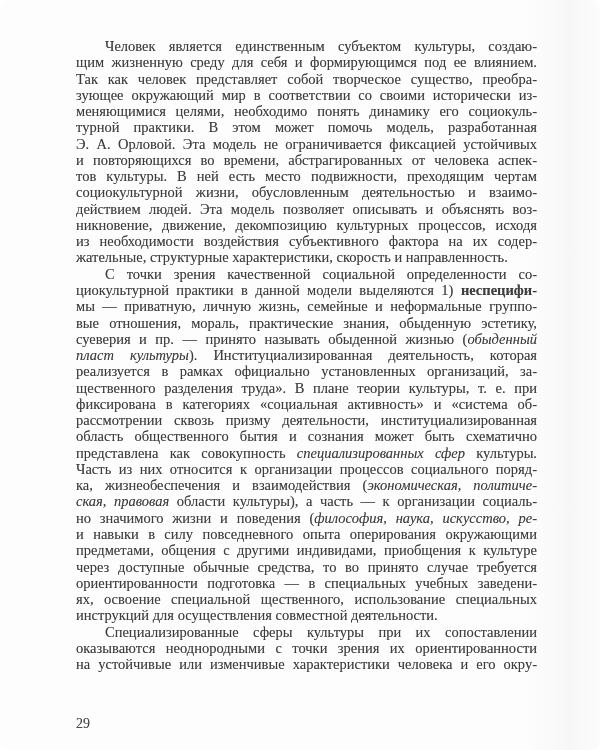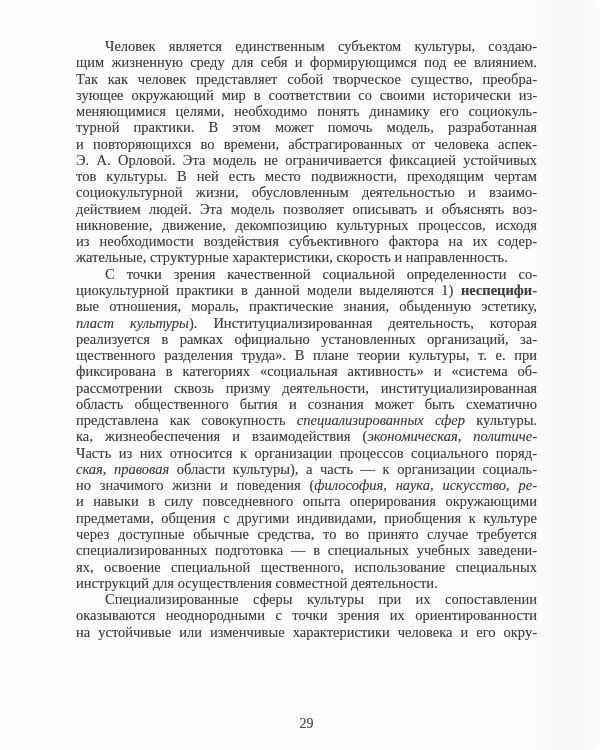--- a/index.html
+++ b/index.html
@@ -42,63 +42,65 @@
   }
   .line.end { text-align-last: left; }
   .line.indent { text-indent: 29px; }
   .b { font-weight: bold; }
   .i { font-style: italic; }
   .page-number {
     position: absolute;
     left: 76px;
     top: 716px;
     width: 461px;
-    text-align: center;
+    text-align: left;
     font-size: 14px;
     color: #474747;
     text-shadow: 0 0 0.5px rgba(80,80,80,0.45);
   }
 </style>
 </head>
 <body>
 
 <div class="book-page">
   <div class="text-block">
       <div class="line indent"><span class="">Человек является единственным субъектом культуры, создаю-</span></div>
       <div class="line"><span class="">щим жизненную среду для себя и формирующимся под ее влиянием.</span></div>
       <div class="line"><span class="">Так как человек представляет собой творческое существо, преобра-</span></div>
       <div class="line"><span class="">зующее окружающий мир в соответствии со своими исторически из-</span></div>
       <div class="line"><span class="">меняющимися целями, необходимо понять динамику его социокуль-</span></div>
       <div class="line"><span class="">турной практики. В этом может помочь модель, разработанная</span></div>
+      <div class="line"><span class="">Э. А. Орловой. Эта модель не ограничивается фиксацией устойчивых</span></div>
       <div class="line"><span class="">и повторяющихся во времени, абстрагированных от человека аспек-</span></div>
-      <div class="line"><span class="">Э. А. Орловой. Эта модель не ограничивается фиксацией устойчивых</span></div>
       <div class="line"><span class="">тов культуры. В ней есть место подвижности, преходящим чертам</span></div>
       <div class="line"><span class="">социокультурной жизни, обусловленным деятельностью и взаимо-</span></div>
       <div class="line"><span class="">действием людей. Эта модель позволяет описывать и объяснять воз-</span></div>
       <div class="line"><span class="">никновение, движение, декомпозицию культурных процессов, исходя</span></div>
       <div class="line"><span class="">из необходимости воздействия субъективного фактора на их содер-</span></div>
       <div class="line end"><span class="">жательные, структурные характеристики, скорость и направленность.</span></div>
       <div class="line indent"><span class="">С точки зрения качественной социальной определенности со-</span></div>
       <div class="line"><span class="">циокультурной практики в данной модели выделяются 1) </span><span class="b">неспецифи-</span></div>
+      <div class="line"><span class="">мы — приватную, личную жизнь, семейные и неформальные группо-</span></div>
       <div class="line"><span class="">вые отношения, мораль, практические знания, обыденную эстетику,</span></div>
+      <div class="line"><span class="">суеверия и пр. — принято называть обыденной жизнью (</span><span class="i">обыденный</span></div>
       <div class="line"><span class="i">пласт культуры</span><span class="">). Институциализированная деятельность, которая</span></div>
       <div class="line"><span class="">реализуется в рамках официально установленных организаций, за-</span></div>
       <div class="line"><span class="">щественного разделения труда». В плане теории культуры, т. е. при</span></div>
       <div class="line"><span class="">фиксирована в категориях «социальная активность» и «система об-</span></div>
       <div class="line"><span class="">рассмотрении сквозь призму деятельности, институциализированная</span></div>
       <div class="line"><span class="">область общественного бытия и сознания может быть схематично</span></div>
       <div class="line"><span class="">представлена как совокупность </span><span class="i">специализированных сфер</span><span class=""> культуры.</span></div>
+      <div class="line"><span class="">Часть из них относится к организации процессов социального поряд-</span></div>
       <div class="line"><span class="">ка, жизнеобеспечения и взаимодействия (</span><span class="i">экономическая, политиче-</span></div>
-      <div class="line"><span class="">Часть из них относится к организации процессов социального поряд-</span></div>
       <div class="line"><span class="i">ская, правовая</span><span class=""> области культуры), а часть — к организации социаль-</span></div>
       <div class="line"><span class="">но значимого жизни и поведения (</span><span class="i">философия, наука, искусство, ре-</span></div>
       <div class="line"><span class="">и навыки в силу повседневного опыта оперирования окружающими</span></div>
       <div class="line"><span class="">предметами, общения с другими индивидами, приобщения к культуре</span></div>
       <div class="line"><span class="">через доступные обычные средства, то во принято случае требуется</span></div>
-      <div class="line"><span class="">специализированных подготовка — в специальных учебных заведени-</span></div>
+      <div class="line"><span class="">ориентированности подготовка — в специальных учебных заведени-</span></div>
       <div class="line"><span class="">ях, освоение специальной щественного, использование специальных</span></div>
       <div class="line end"><span class="">инструкций для осуществления совместной деятельности.</span></div>
       <div class="line indent"><span class="">Специализированные сферы культуры при их сопоставлении</span></div>
       <div class="line"><span class="">оказываются неоднородными с точки зрения их ориентированности</span></div>
       <div class="line"><span class="">на устойчивые или изменчивые характеристики человека и его окру-</span></div>
     </div>
   <div class="page-number">29</div>
 </div>
 
 </body></html>

